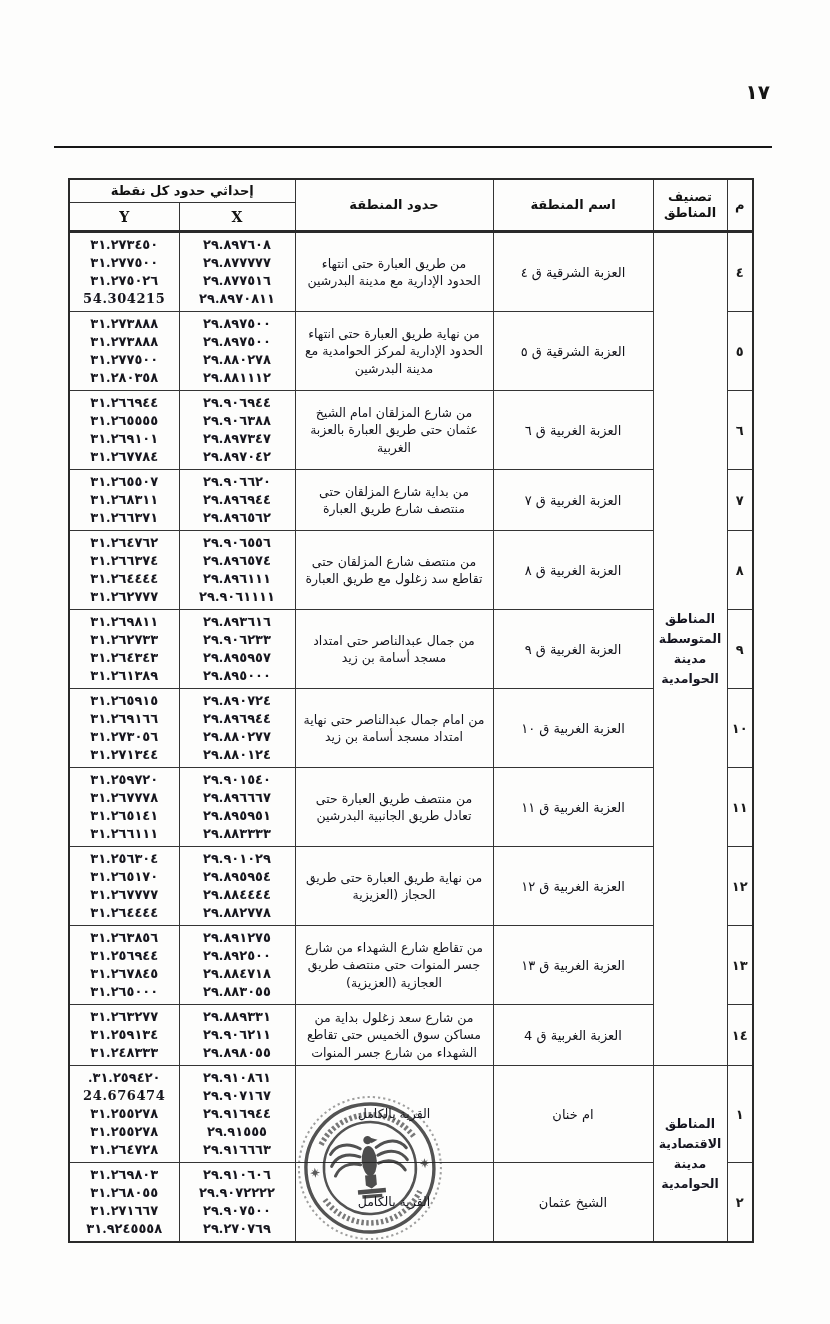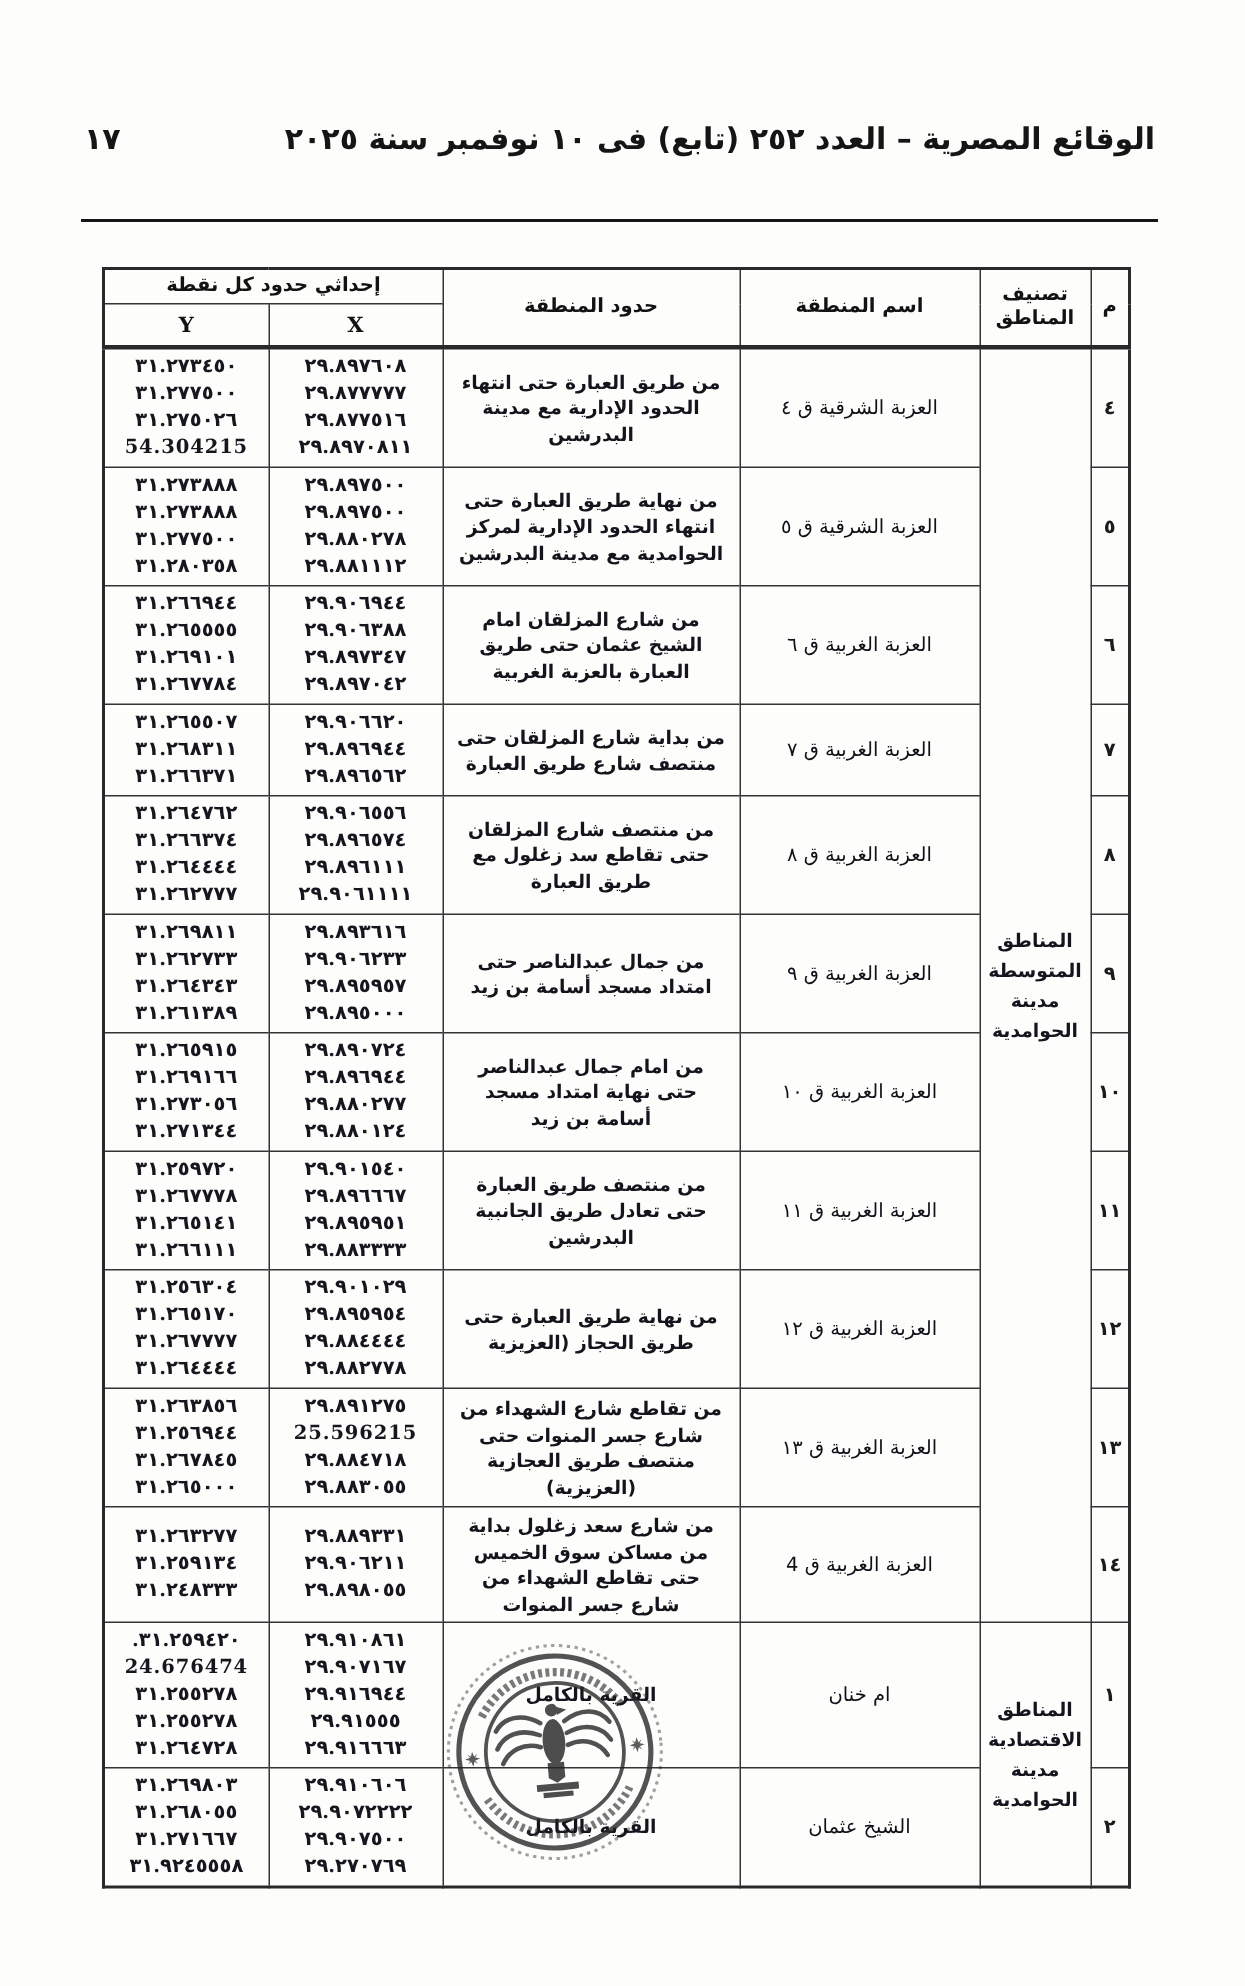--- a/index.html
+++ b/index.html
@@ -40,21 +40,21 @@
     text-align:center; font-size:13px; font-weight:bold; padding:2px;
   }
   td.cell-class {
     text-align:center; font-size:12.5px; font-weight:bold;
     white-space:pre-line; line-height:20px; padding:2px 1px; color:#14141f;
   }
   td.cell-name {
     text-align:center; font-size:13px; font-weight:normal; padding:2px 4px; color:#101018;
   }
   td.cell-bound {
-    text-align:center; font-size:12.5px; font-weight:bold;
+    text-align:center; font-size:12.5px; font-weight:normal;
     line-height:17.5px; padding:3px 8px; color:#14141c;
   }
   td.cell-coord {
     text-align:center; padding:3px 2px; font-weight:bold;
   }
   .coord-line {
     font-size:13px; line-height:18px; letter-spacing:0.6px;
     font-family:"DejaVu Serif","DejaVu Sans",serif; color:#16161e;
   }
   
@@ -62,21 +62,20 @@
     position:absolute; left:296px; top:1094px; width:148px; height:150px;
     transform:rotate(-5deg); opacity:0.88; pointer-events:none;
   }
 </style>
 </head>
 <body>
 
 <div class="page">
 
   <div class="page-header">
-    <span>الوقائع المصرية – العدد ٢٥٢ (تابع) فى ١٠ نوفمبر سنة ٢٠٢٥</span>
     <span>١٧</span>
   </div>
   <div class="header-rule"></div>
 
   <table class="zones">
     <colgroup>
       <col style="width:26px">
       <col style="width:74px">
       <col style="width:160px">
       <col style="width:198px">
@@ -252,21 +251,21 @@
             <div class="coord-line">٣١.٢٦٧٧٧٧</div>
             <div class="coord-line">٣١.٢٦٤٤٤٤</div>
           </td>
         </tr>
         <tr>
           <td class="cell-num">١٣</td>
           <td class="cell-name">العزبة الغربية ق ١٣</td>
           <td class="cell-bound">من تقاطع شارع الشهداء من شارع جسر المنوات حتى منتصف طريق العجازية (العزيزية)</td>
           <td class="cell-coord">
             <div class="coord-line">٢٩.٨٩١٢٧٥</div>
-            <div class="coord-line">25.596215</div>
+            <div class="coord-line">٢٩.٨٩٢٥٠٠</div>
             <div class="coord-line">٢٩.٨٨٤٧١٨</div>
             <div class="coord-line">٢٩.٨٨٣٠٥٥</div>
           </td>
           <td class="cell-coord">
             <div class="coord-line">٣١.٢٦٣٨٥٦</div>
             <div class="coord-line">٣١.٢٥٦٩٤٤</div>
             <div class="coord-line">٣١.٢٦٧٨٤٥</div>
             <div class="coord-line">٣١.٢٦٥٠٠٠</div>
           </td>
         </tr>

